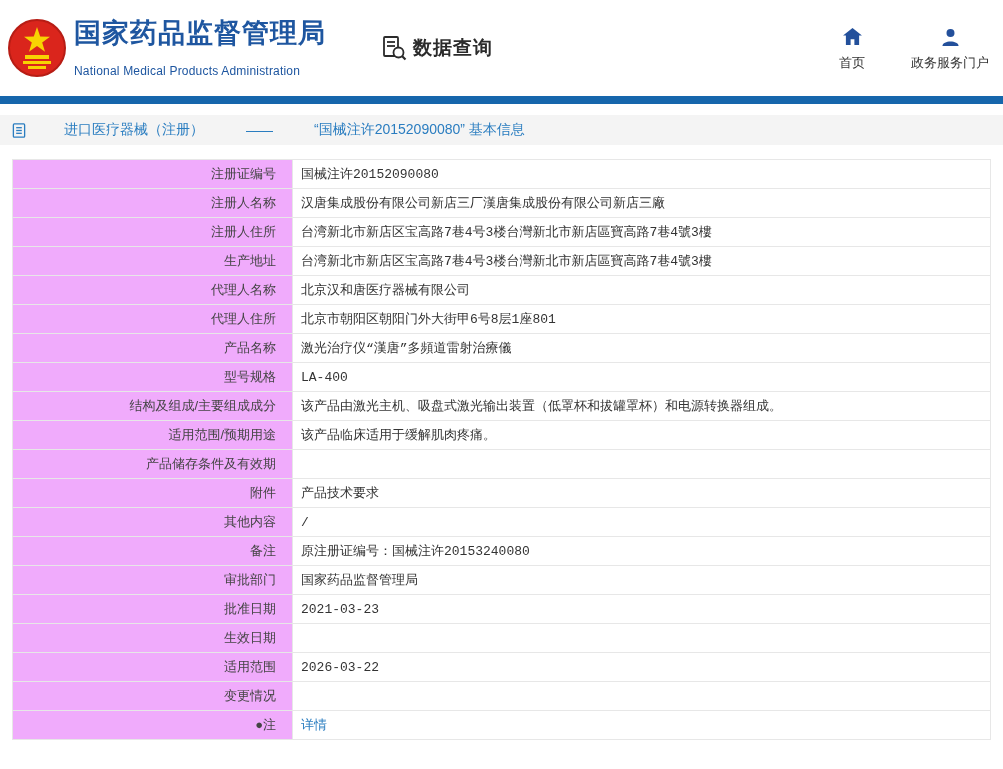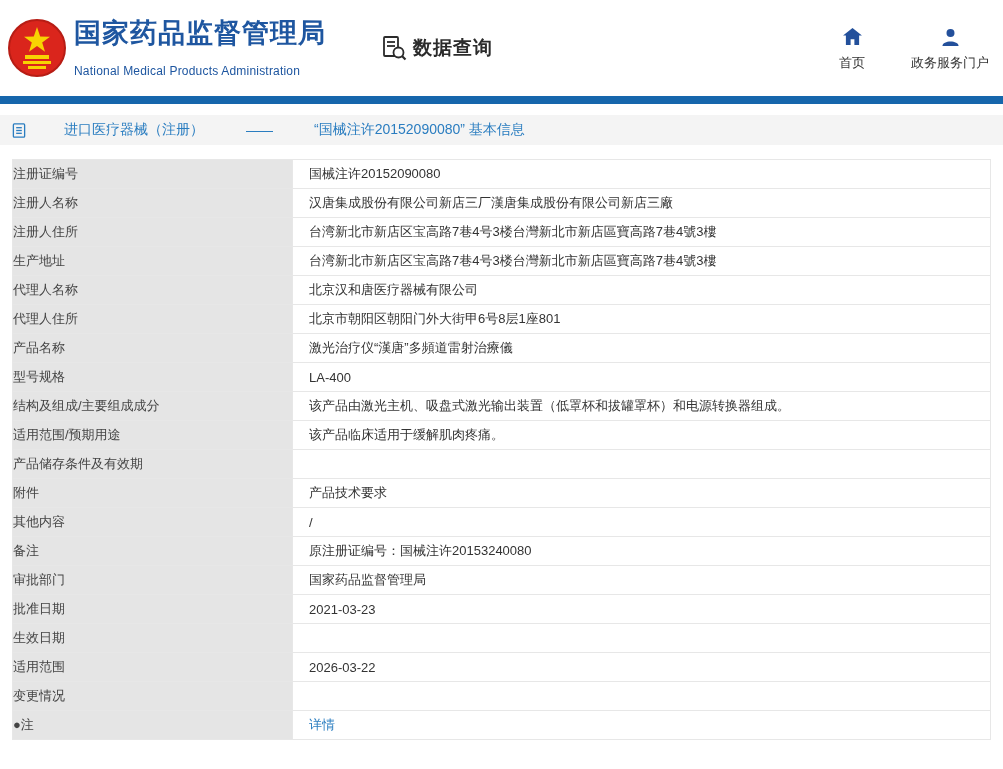--- a/index.html
+++ b/index.html
@@ -35,24 +35,24 @@
   }
   .crumb-icon { width:14px; height:15px; margin-right:6px; flex:0 0 auto; }
   .breadcrumb .sep { margin:0 10px; letter-spacing:-1px; }
 
   
   .table-wrap { margin:14px 12px 0 12px; }
   table.info { width:100%; border-collapse:collapse; border:1px solid #e7e7e7; }
   table.info td { height:29px; font-size:13px; vertical-align:middle; border-bottom:1px solid #e7e7e7; }
   table.info tr:last-child td { border-bottom:1px solid #e7e7e7; }
   td.label-cell {
-    width:280px; text-align:left; padding-right:16px; color:#444;
-    border-right:1px solid #e7e7e7; background:#e5e5e5; white-space:nowrap;
+    width:280px; text-align:right; padding-right:16px; color:#444;
+    border-right:1px solid #e7e7e7; background:#f0abfc; white-space:nowrap;
   }
-  td.value-cell { padding-left:16px; color:#333; }
+  td.value-cell { padding-left:8px; color:#333;font-family:Liberation Mono, monospace; }
   td.value-cell a { color:#2a7dc0; text-decoration:none; }
 </style>
 </head>
 <body>
 
 <div class="header">
   <span class="emblem">
     <svg viewBox="0 0 58 62" width="58" height="62">
       <circle cx="29" cy="31" r="28" fill="#da251c"></circle>
       <circle cx="29" cy="31" r="28" fill="none" stroke="#b71d15" stroke-width="2"></circle>

